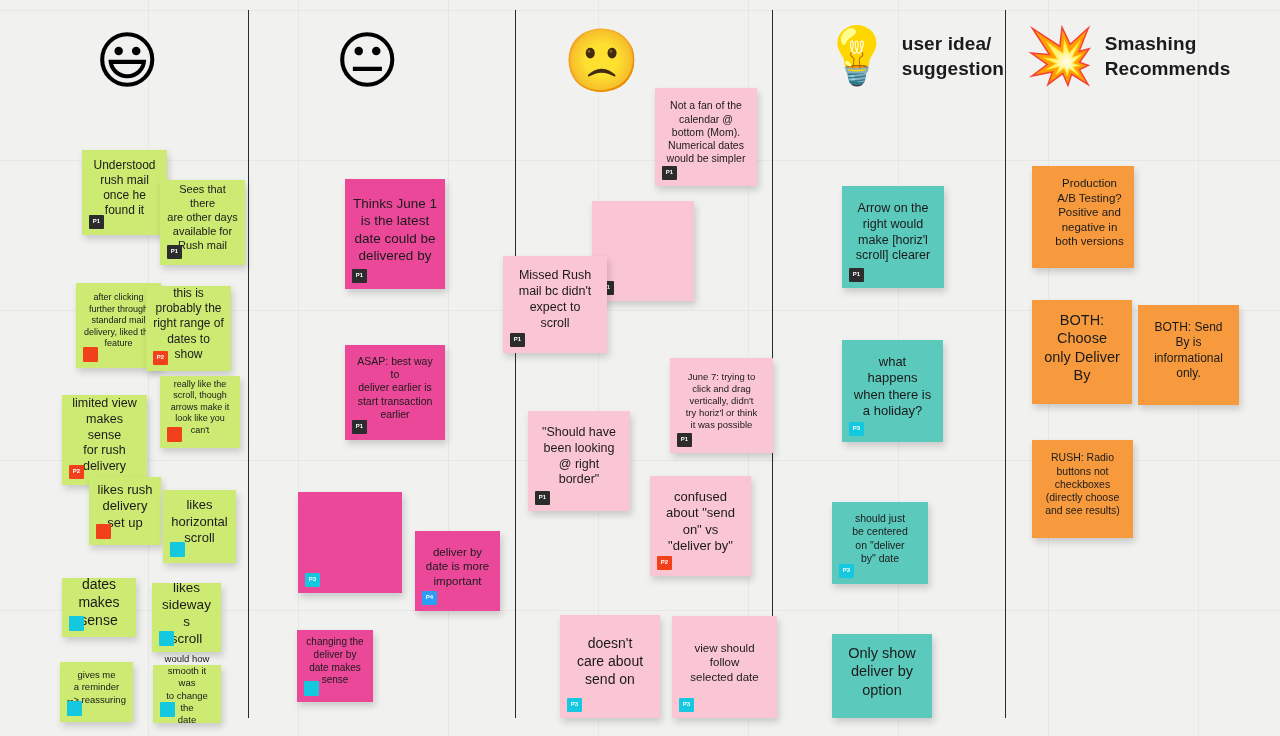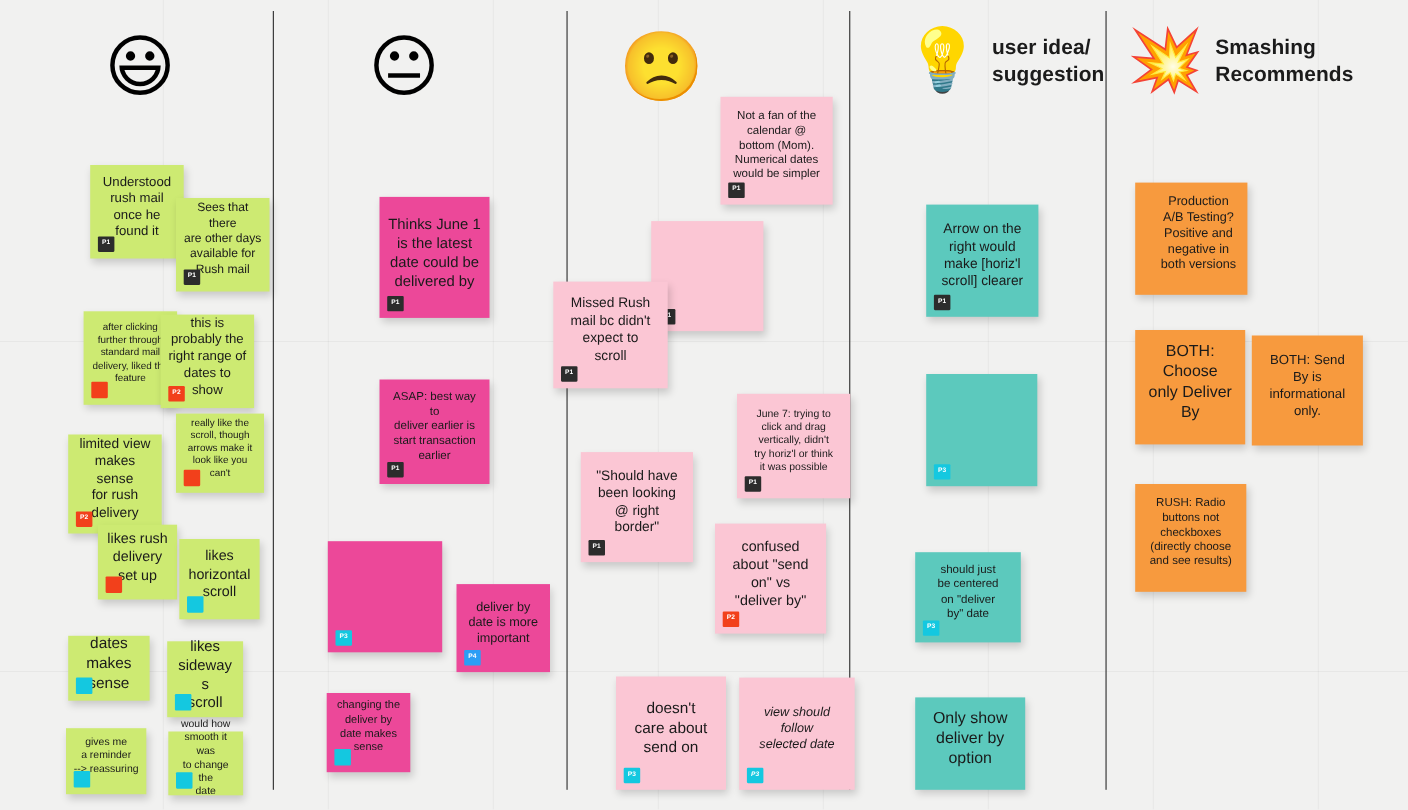--- a/index.html
+++ b/index.html
@@ -252,34 +252,38 @@
 on" vs
 "deliver by"</div>
       <div class="badge b-p2">P2</div>
     </div>
     <div class="note p" style="left: 560px; top: 615px; width: 100px; height: 103px; font-size: 14px;">
       <div class="txt">doesn't
 care about
 send on</div>
       <div class="badge b-p3">P3</div>
     </div>
-    <div class="note p" style="left: 672px; top: 616px; width: 105px; height: 102px; font-size: 11.5px; font-style: italic;">
+    <div class="note p" style="left: 672px; top: 616px; width: 105px; height: 102px; font-size: 11.5px;">
       <div class="txt">view should
 follow
 selected date</div>
       <div class="badge b-p3">P3</div>
     </div>
     <div class="note t" style="left: 842px; top: 186px; width: 102px; height: 102px; font-size: 12.5px;">
       <div class="txt">Arrow on the
 right would
 make [horiz'l
 scroll] clearer</div>
       <div class="badge b-p1">P1</div>
     </div>
     <div class="note t" style="left: 842px; top: 340px; width: 101px; height: 102px; font-size: 13px;">
+      <div class="txt">what
+happens
+when there is
+a holiday?</div>
       <div class="badge b-p3">P3</div>
     </div>
     <div class="note t" style="left: 832px; top: 502px; width: 96px; height: 82px; font-size: 10.5px;">
       <div class="txt">should just
 be centered
 on "deliver
 by" date</div>
       <div class="badge b-p3">P3</div>
     </div>
     <div class="note t" style="left: 832px; top: 634px; width: 100px; height: 84px; font-size: 14.5px;">

